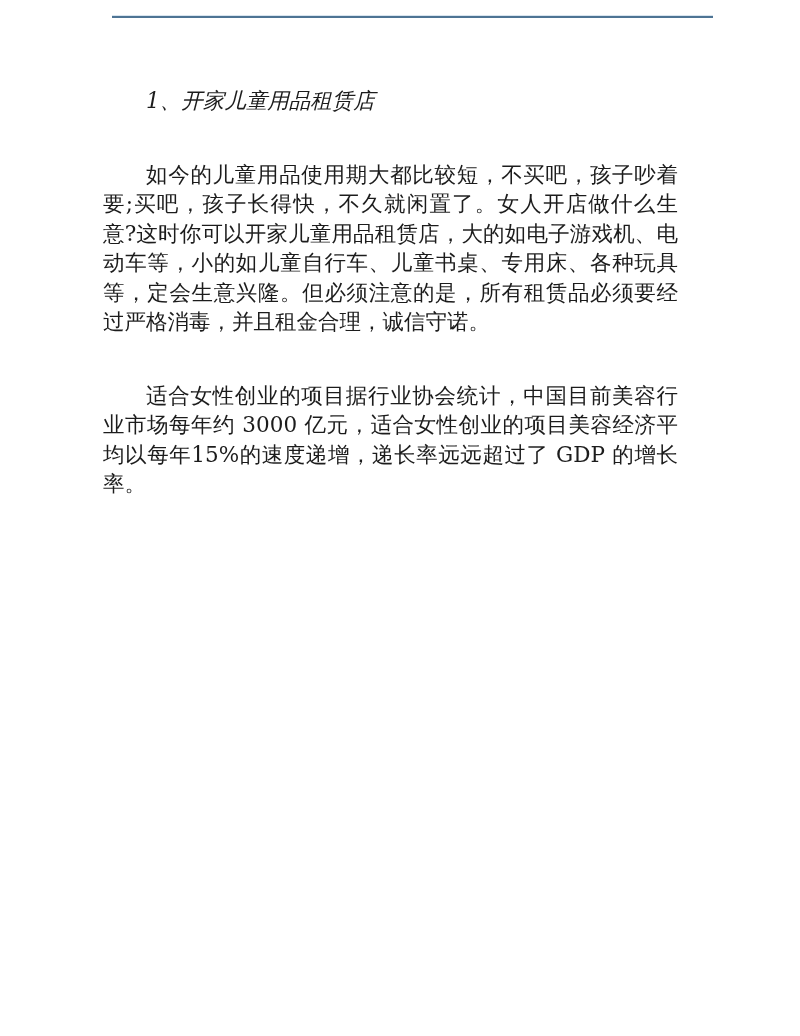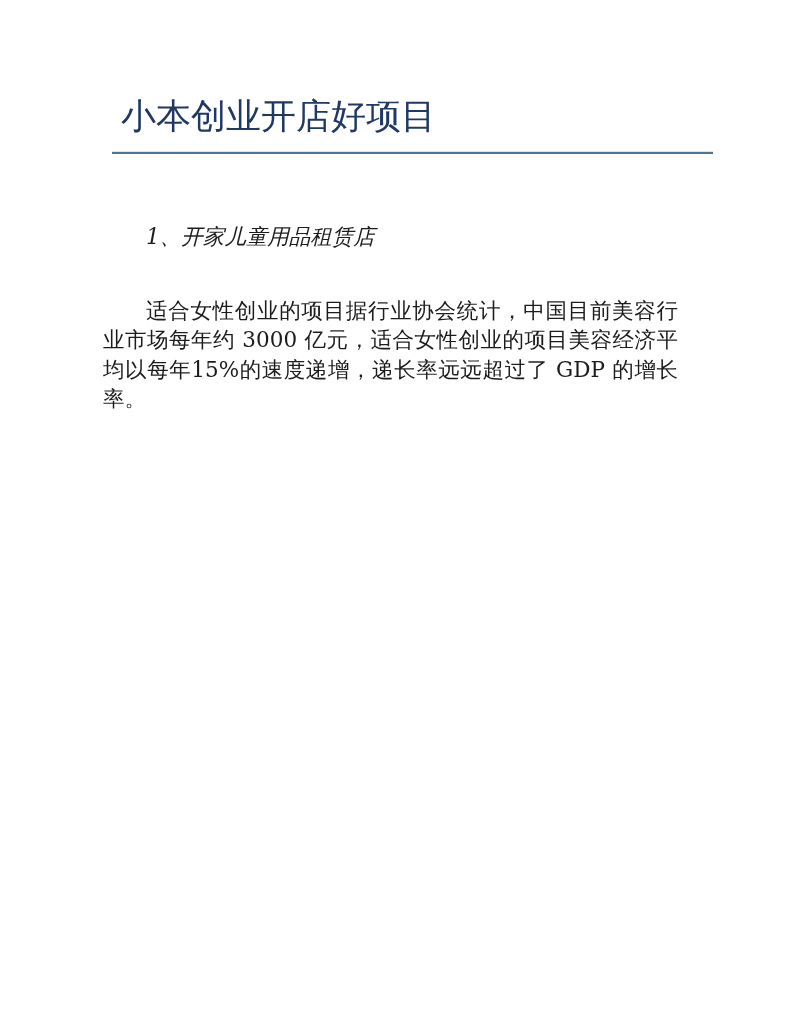--- a/index.html
+++ b/index.html
@@ -49,28 +49,28 @@
   .block.first {
     margin-top: 68px;
     font-style: italic;
   }
 </style>
 </head>
 <body>
 
 <div class="doc-page">
 
-  <h1 class="doc-title" style="color: rgb(31, 56, 100);">小本创业开店好项目</h1>
 
   <div class="title-rule" style="background: rgb(78, 116, 148);"></div>
 
   <div class="doc-body" style="color: rgb(28, 28, 28);">
 
     <p class="block first">1、开家儿童用品租赁店</p>
 
+    <p class="block">如今的儿童用品使用期大都比较短，不买吧，孩子吵着要;买吧，孩子长得快，不久就闲置了。女人开店做什么生意?这时你可以开家儿童用品租赁店，大的如电子游戏机、电动车等，小的如儿童自行车、儿童书桌、专用床、各种玩具等，定会生意兴隆。但必须注意的是，所有租赁品必须要经过严格消毒，并且租金合理，诚信守诺。</p>
 
 
 
     <p class="block">适合女性创业的项目据行业协会统计，中国目前美容行业市场每年约 3000 亿元，适合女性创业的项目美容经济平均以每年15%的速度递增，递长率远远超过了 GDP 的增长率。</p>
 
 
   </div>
 
 </div>
 

